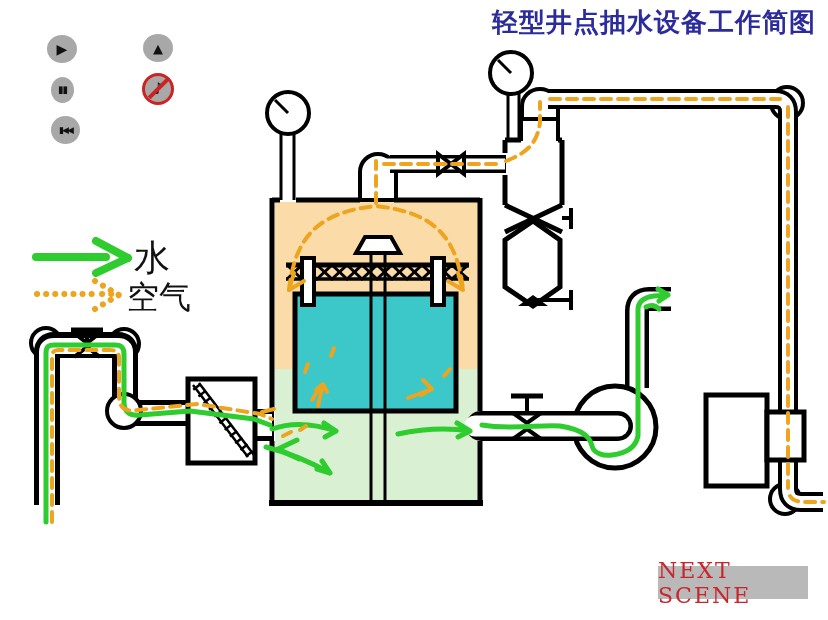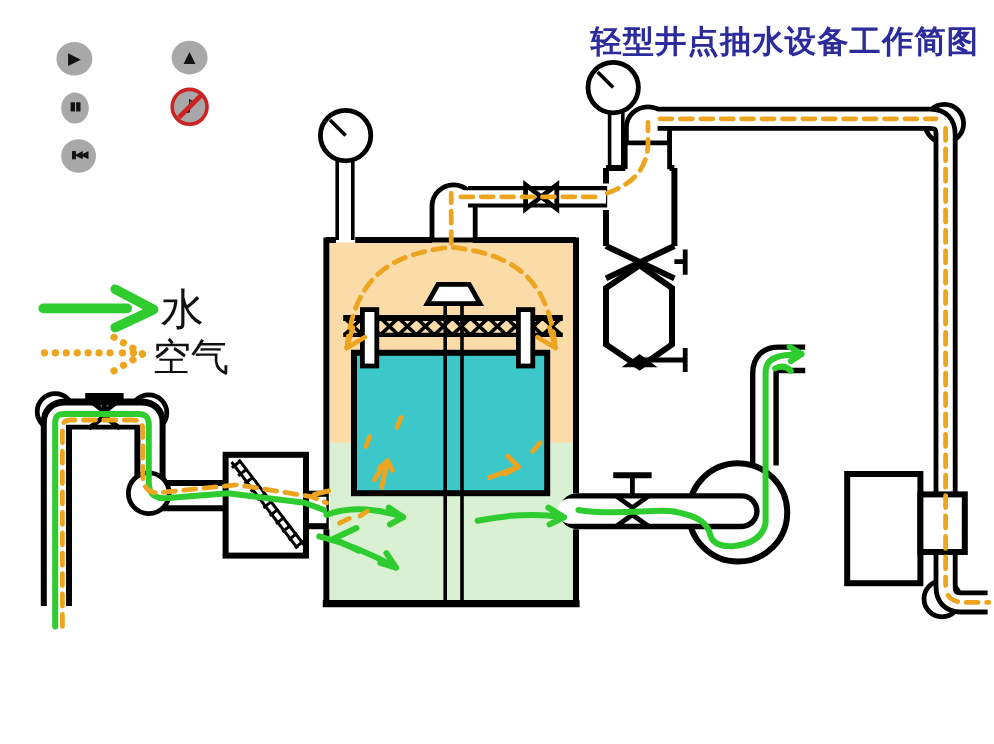--- a/index.html
+++ b/index.html
@@ -19,21 +19,21 @@
   #btn-pause{left:51px;top:77px;width:23px;height:26px;font-size:10px;letter-spacing:-1px;}
   #btn-mute{left:142px;top:73px;width:32px;height:32px;font-size:16px;
     border:3px solid var(--mute-red);box-sizing:border-box;position:absolute;}
   #btn-rewind{left:51px;top:116px;width:29px;height:28px;font-size:9px;letter-spacing:-2px;}
   .mute-slash{
     position:absolute;left:12px;top:-2px;width:4px;height:28px;
     background:var(--mute-red);transform:rotate(45deg);pointer-events:none;
   }
   
   .main-title{
-    position:absolute;left:492px;top:17px;width:336px;
+    position:absolute;left:492px;top:5px;width:336px;
     font-family:"DejaVu Serif",serif;font-weight:bold;font-size:26px;
     letter-spacing:1px;color:var(--title-blue);white-space:nowrap;
   }
   
   .legend-label{position:absolute;color:#111;font-family:"DejaVu Sans",sans-serif;}
   #legend-water-label{left:134px;top:234px;font-size:36px;}
   #legend-air-label{left:127px;top:276px;font-size:32px;text-align:right;}
   
   .next-btn{
     position:absolute;left:658px;top:566px;width:150px;height:33px;
@@ -216,14 +216,15 @@
     <g>
       <path class="waterthick" d="M36,257 H106"></path>
       <path class="waterthick" stroke-width="9" d="M96,241 L128,258 M96,273 L128,258"></path>
     </g>
     <g>
       <path class="airdots" d="M37,294 H96"></path>
       <path class="airdots" d="M95,281 L119,295 M95,309 L119,295 M102,294 L118,294"></path>
     </g>
   </svg>
 
+  <div class="next-btn">NEXT SCENE</div>
 
 </div>
 
 </body></html>

